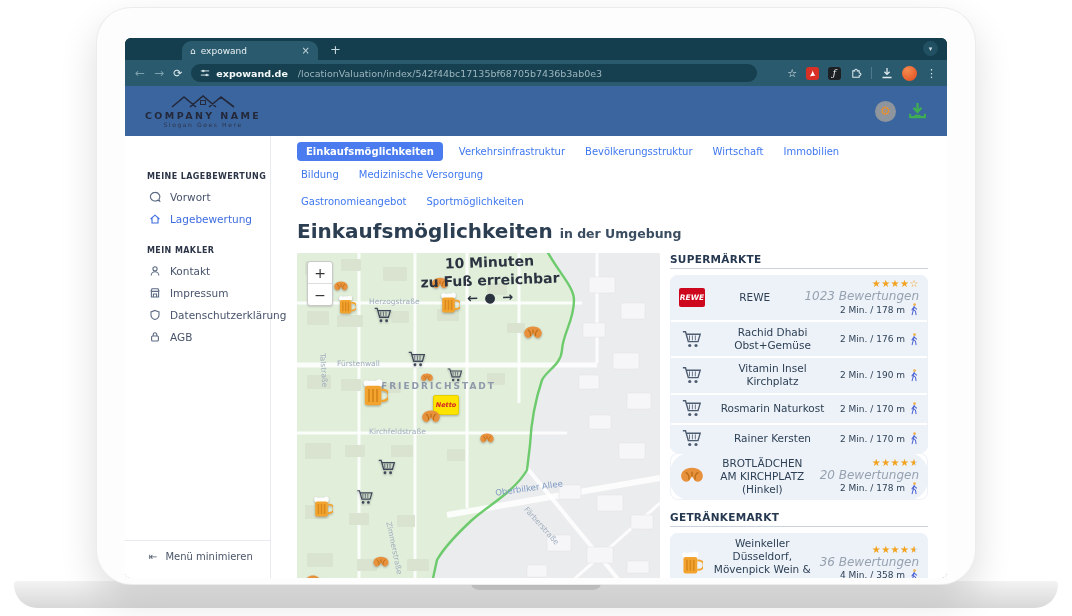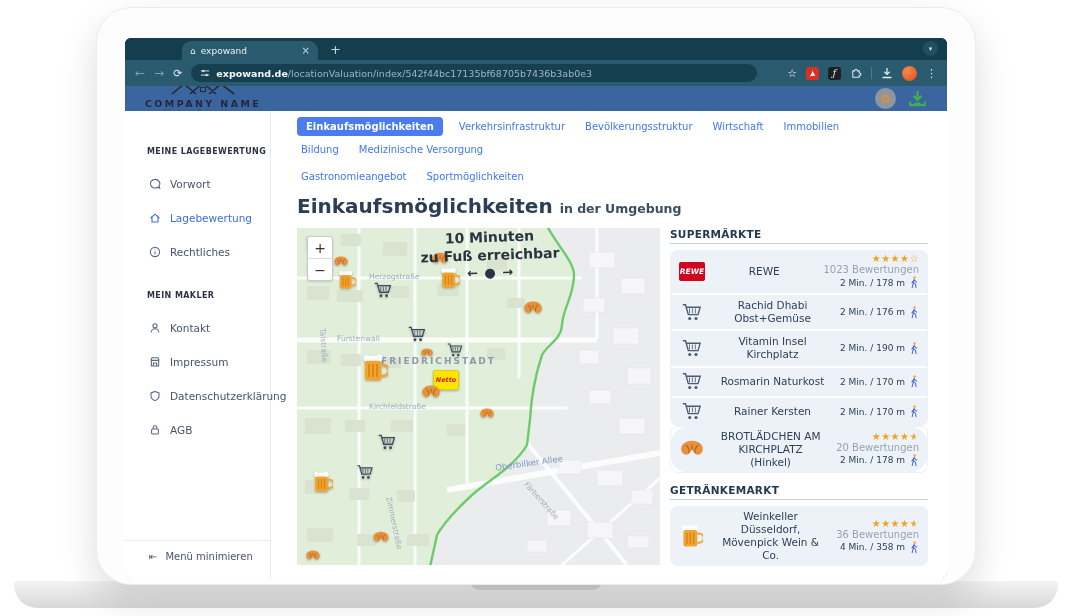--- a/index.html
+++ b/index.html
@@ -25,44 +25,44 @@
   .newtab{color:#c7d8df;font-size:13px;margin-left:12px;align-self:center;line-height:1;}
   .strip-chevron{position:absolute;right:9px;top:3px;width:15px;height:15px;border-radius:50%;
                  color:#cfdde3;font-size:7px;display:flex;align-items:center;justify-content:center;
                  background:#215062;}
   .toolbar{height:26px;background:#2a5a6d;display:flex;align-items:center;padding:0 10px;gap:9px;flex:none;}
   .nav-ic{color:#7da0ae;font-size:12px;line-height:1;}
   .reload-ic{color:#d8e5ea;font-size:11px;line-height:1;}
   .urlbar{height:18px;background:#16404f;border-radius:10px;display:flex;align-items:center;
           padding:0 9px;gap:6px;width:548px;}
   .url-domain{color:#f3f8fa;font-size:9.5px;font-weight:bold;white-space:nowrap;}
-  .url-path{color:#9cb5bf;font-size:9.5px;white-space:nowrap;overflow:hidden;}
+  .url-path{color:#9cb5bf;font-size:9.5px;white-space:nowrap;overflow:hidden;margin-left:10px;}
   .tb-right{display:flex;align-items:center;gap:9px;margin-left:auto;}
   .bm-star{color:#dfe9ed;font-size:11px;}
   .ext-pdf{width:13px;height:13px;background:#d93025;border-radius:3px;display:flex;align-items:center;justify-content:center;}
   .ext-dark{width:13px;height:13px;background:#1d2023;border-radius:3px;color:#f1f3f4;
             font-size:9px;font-style:italic;font-family:"DejaVu Serif","Liberation Serif",serif;
             display:flex;align-items:center;justify-content:center;}
   .sep{width:1px;height:12px;background:#4e7a8c;}
   .avatar{width:15px;height:15px;border-radius:50%;background:radial-gradient(circle at 35% 30%,#f58b4e,#e2491f);
           display:flex;align-items:center;justify-content:center;color:#ffd54d;font-size:8px;font-weight:bold;}
   .kebab{color:#dfe9ed;font-size:11px;}
   
   .page{flex:1;background:#fff;display:flex;flex-direction:column;overflow:hidden;}
-  .site-header{height:25px;background:#3b659e;display:flex;align-items:center;padding:0 20px;flex:none;}
+  .site-header{height:50px;background:#3b659e;display:flex;align-items:center;padding:0 20px;flex:none;}
   .logo{text-align:center;color:#23283a;line-height:1.1;}
   .logo-title{font-size:9.5px;font-weight:bold;letter-spacing:2.4px;white-space:nowrap;}
   .logo-slogan{font-size:6px;letter-spacing:1.6px;color:#2e3448;}
   .hdr-right{margin-left:auto;display:flex;align-items:center;gap:12px;}
   .hdr-avatar{width:21px;height:21px;border-radius:50%;background:#8f959d;display:flex;
               align-items:center;justify-content:center;color:#ef8f2a;font-size:12px;}
   .body-row{flex:1;display:flex;background:#fff;overflow:hidden;}
   
   .sidebar{width:145px;flex:none;border-right:1px solid #e7eaf0;display:flex;flex-direction:column;
-           padding-top:26px;background:#fff;gap:12px;}
+           padding-top:26px;background:#fff;}
   .sb-section{font-size:8px;font-weight:bold;color:#2c3547;letter-spacing:.4px;margin:10px 0 5px 22px;}
   .sb-item{display:flex;align-items:center;gap:9px;padding:5px 0 5px 24px;font-size:10.5px;
            color:#47536b;cursor:pointer;}
   .sb-item .ic{width:12px;height:12px;color:#5d6a83;flex:none;display:flex;}
   .sb-item.active{color:#3e6de0;}
   .sb-item.active .ic{color:#3e6de0;}
   .sb-bottom{margin-top:auto;border-top:1px solid #e7eaf0;padding:10px 0 16px 24px;font-size:10px;
              color:#4a5568;display:flex;gap:8px;align-items:center;cursor:pointer;}
   
   .content{flex:1;padding:6px 22px 0 26px;overflow:hidden;}
@@ -104,21 +104,21 @@
         box-shadow:0 0 0 1px #eef2f8 inset;}
   .row{background:#edf2f9;display:flex;align-items:center;padding:4px 9px;gap:8px;min-height:20px;cursor:pointer;}
   .ric{width:26px;display:flex;justify-content:center;flex:none;}
   .rname{flex:1;text-align:center;font-size:10.5px;color:#2c3f54;line-height:1.25;}
   .rright{text-align:right;font-size:9px;color:#2f4257;display:flex;flex-direction:column;
           align-items:flex-end;gap:1px;flex:none;}
   .dist{display:flex;align-items:center;gap:4px;font-size:9px;color:#2f4257;white-space:nowrap;}
   .stars{color:#f2a21c;font-size:10px;letter-spacing:.5px;line-height:1;}
   .star-half{background:linear-gradient(90deg,#f2a21c 55%,#ccd4dd 55%);
              -webkit-background-clip:text;background-clip:text;color:transparent;}
-  .reviews{font-size:10px;color:#97a2b0;line-height:1;}
+  .reviews{font-size:12px;color:#97a2b0;line-height:1;font-style:italic;}
   .rewe{width:27px;height:19px;background:#cc071e;color:#fff;font-size:7.5px;font-weight:bold;
         font-style:italic;display:flex;align-items:center;justify-content:center;border-radius:2px;}
 </style>
 </head>
 <body>
 
 <div class="stage">
   <div class="base">
       <div class="notch"></div>
     </div>
@@ -214,29 +214,20 @@
                 </span>
               <span>Vorwort</span>
             </div>
             <div class="sb-item active">
               <span class="ic">
                   <svg viewBox="0 0 12 12" width="12">
                     <path d="M1.6 6 6 2.2 10.4 6M3 5.2V10h6V5.2" fill="none" stroke="currentColor" stroke-width="1.1"></path>
                   </svg>
                 </span>
               <span>Lagebewertung</span>
-            </div>
-            <div class="sb-item">
-              <span class="ic">
-                  <svg viewBox="0 0 12 12" width="12">
-                    <circle cx="6" cy="6" r="4.6" fill="none" stroke="currentColor" stroke-width="1.1"></circle>
-                    <path d="M6 5.4v2.8M6 3.6v.3" stroke="currentColor" stroke-width="1.1"></path>
-                  </svg>
-                </span>
-              <span>Rechtliches</span>
             </div>
 
             <div class="sb-section" style="margin-top:16px;">MEIN MAKLER</div>
             <div class="sb-item">
               <span class="ic">
                   <svg viewBox="0 0 12 12" width="12">
                     <circle cx="6" cy="3.8" r="2.1" fill="none" stroke="currentColor" stroke-width="1.1"></circle>
                     <path d="M2.2 10.6a3.8 3.8 0 0 1 7.6 0" fill="none" stroke="currentColor" stroke-width="1.1"></path>
                   </svg>
                 </span>

